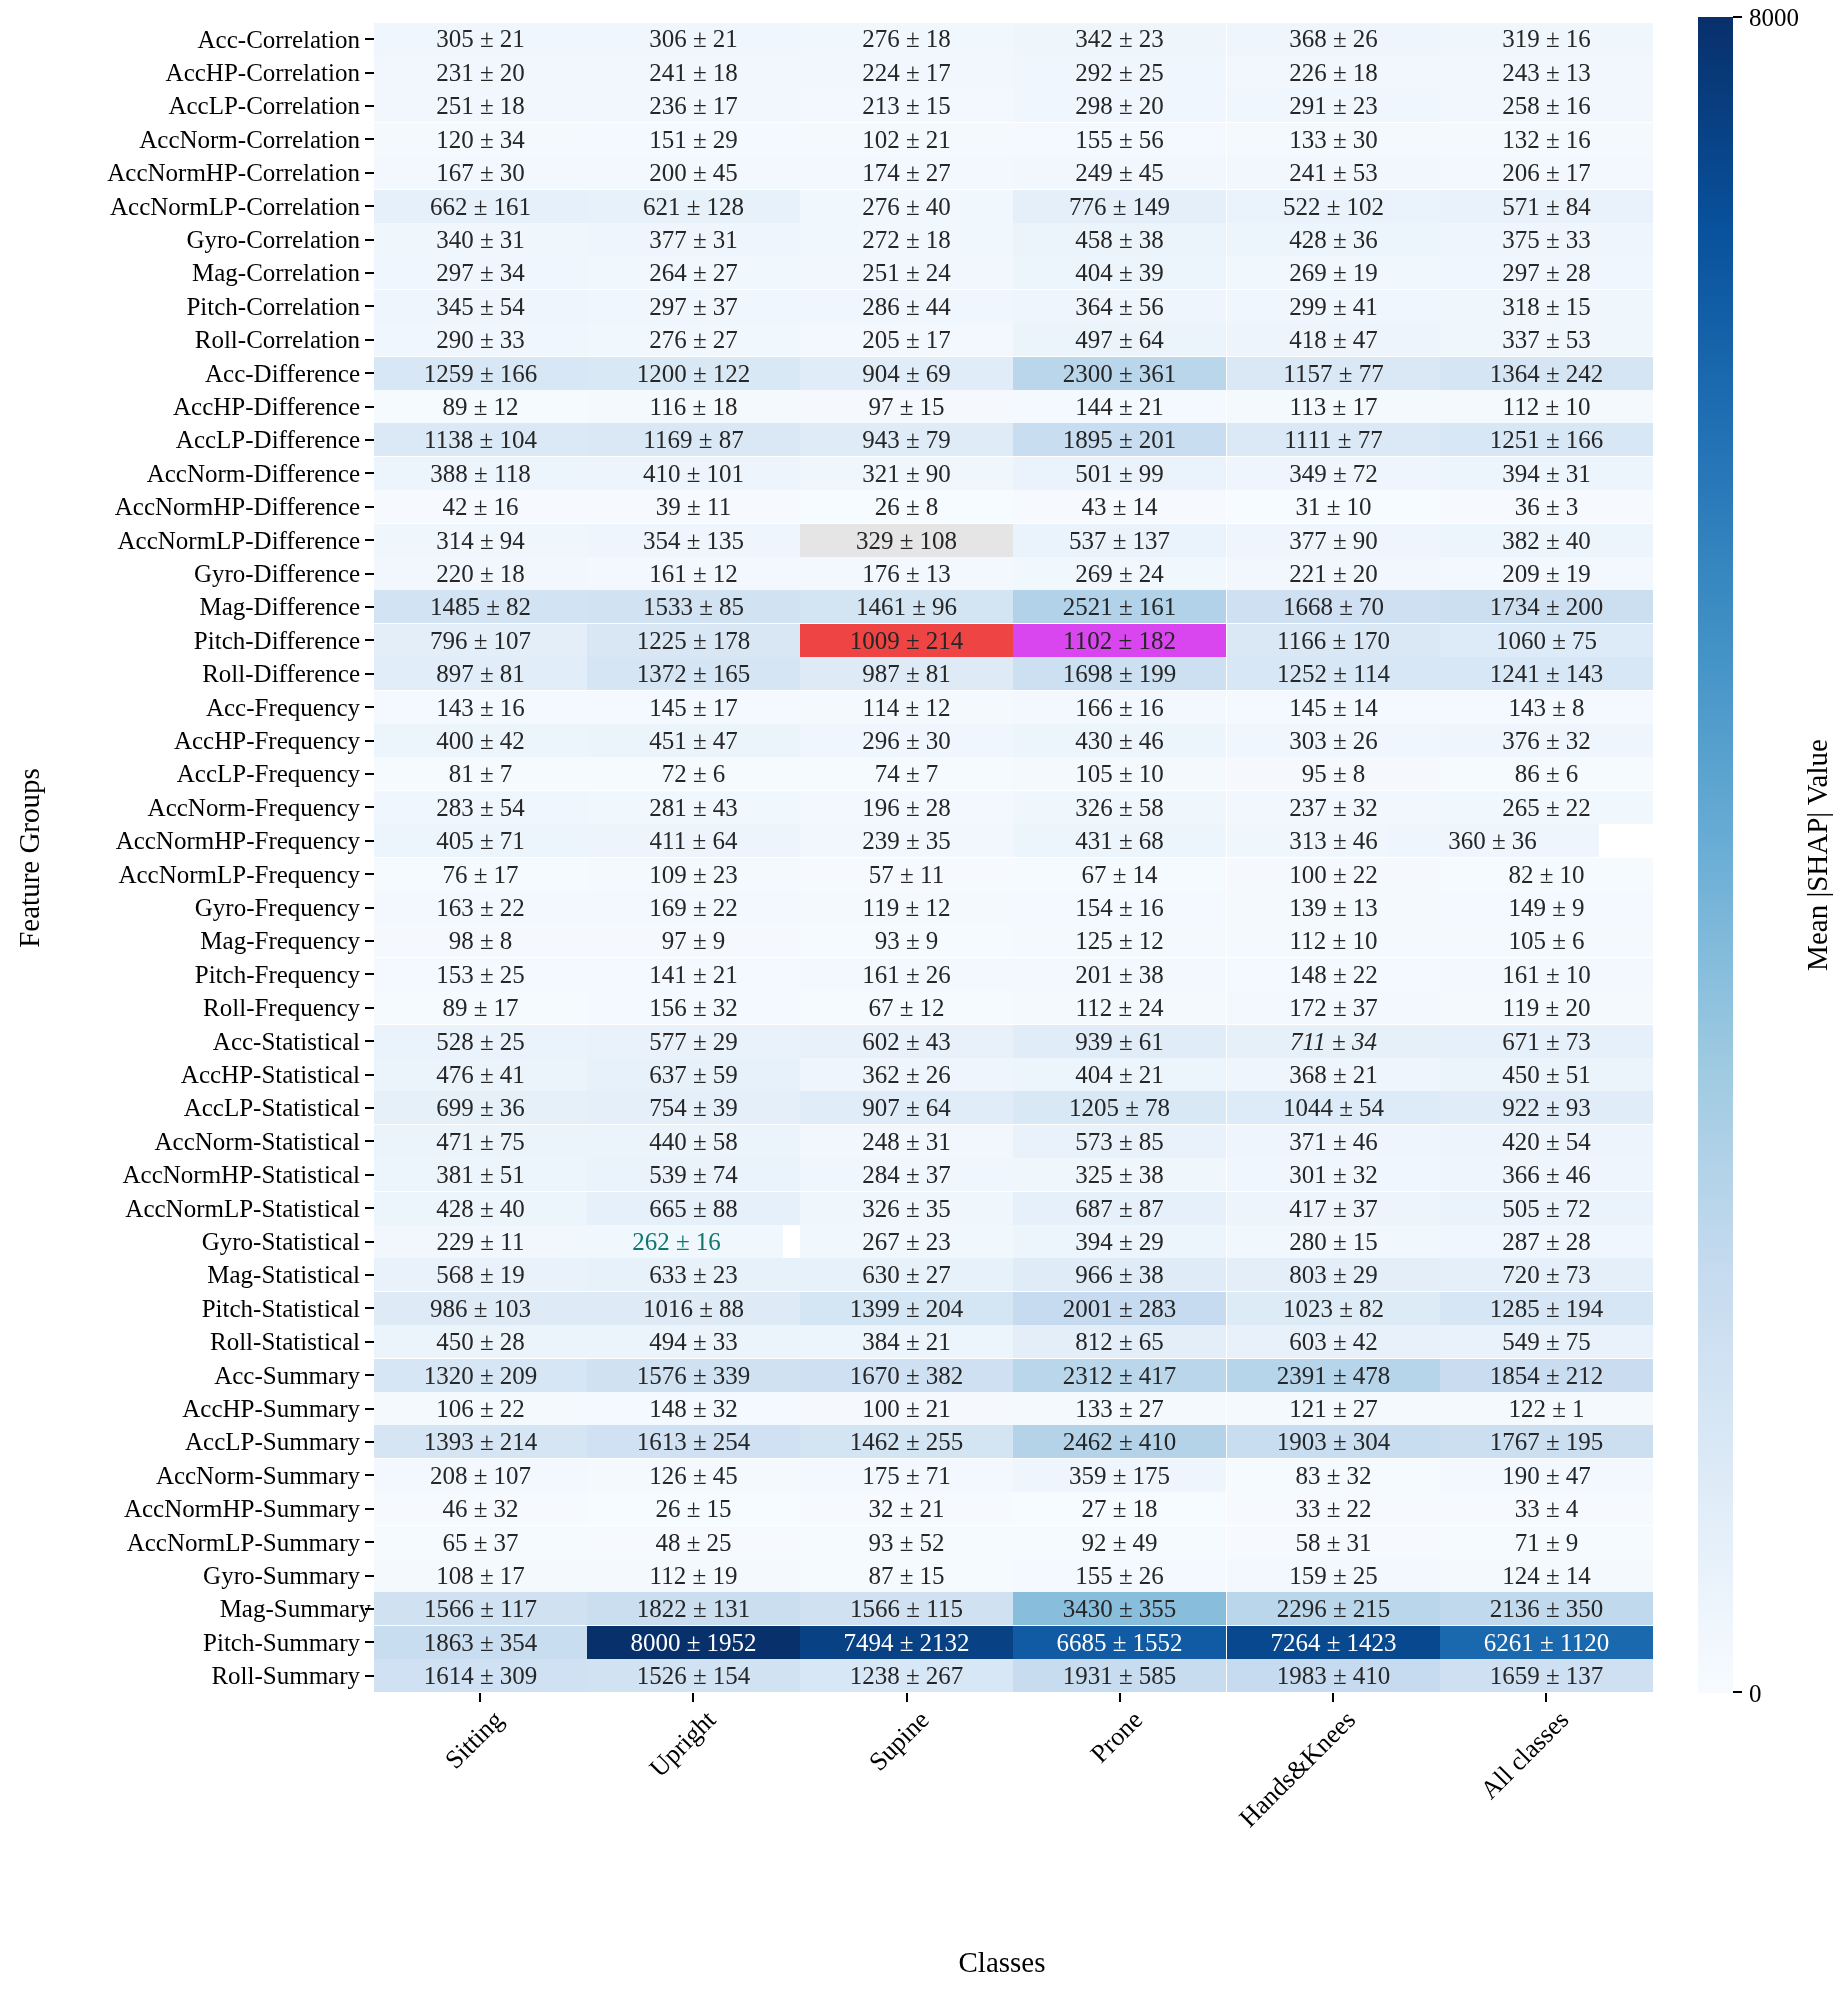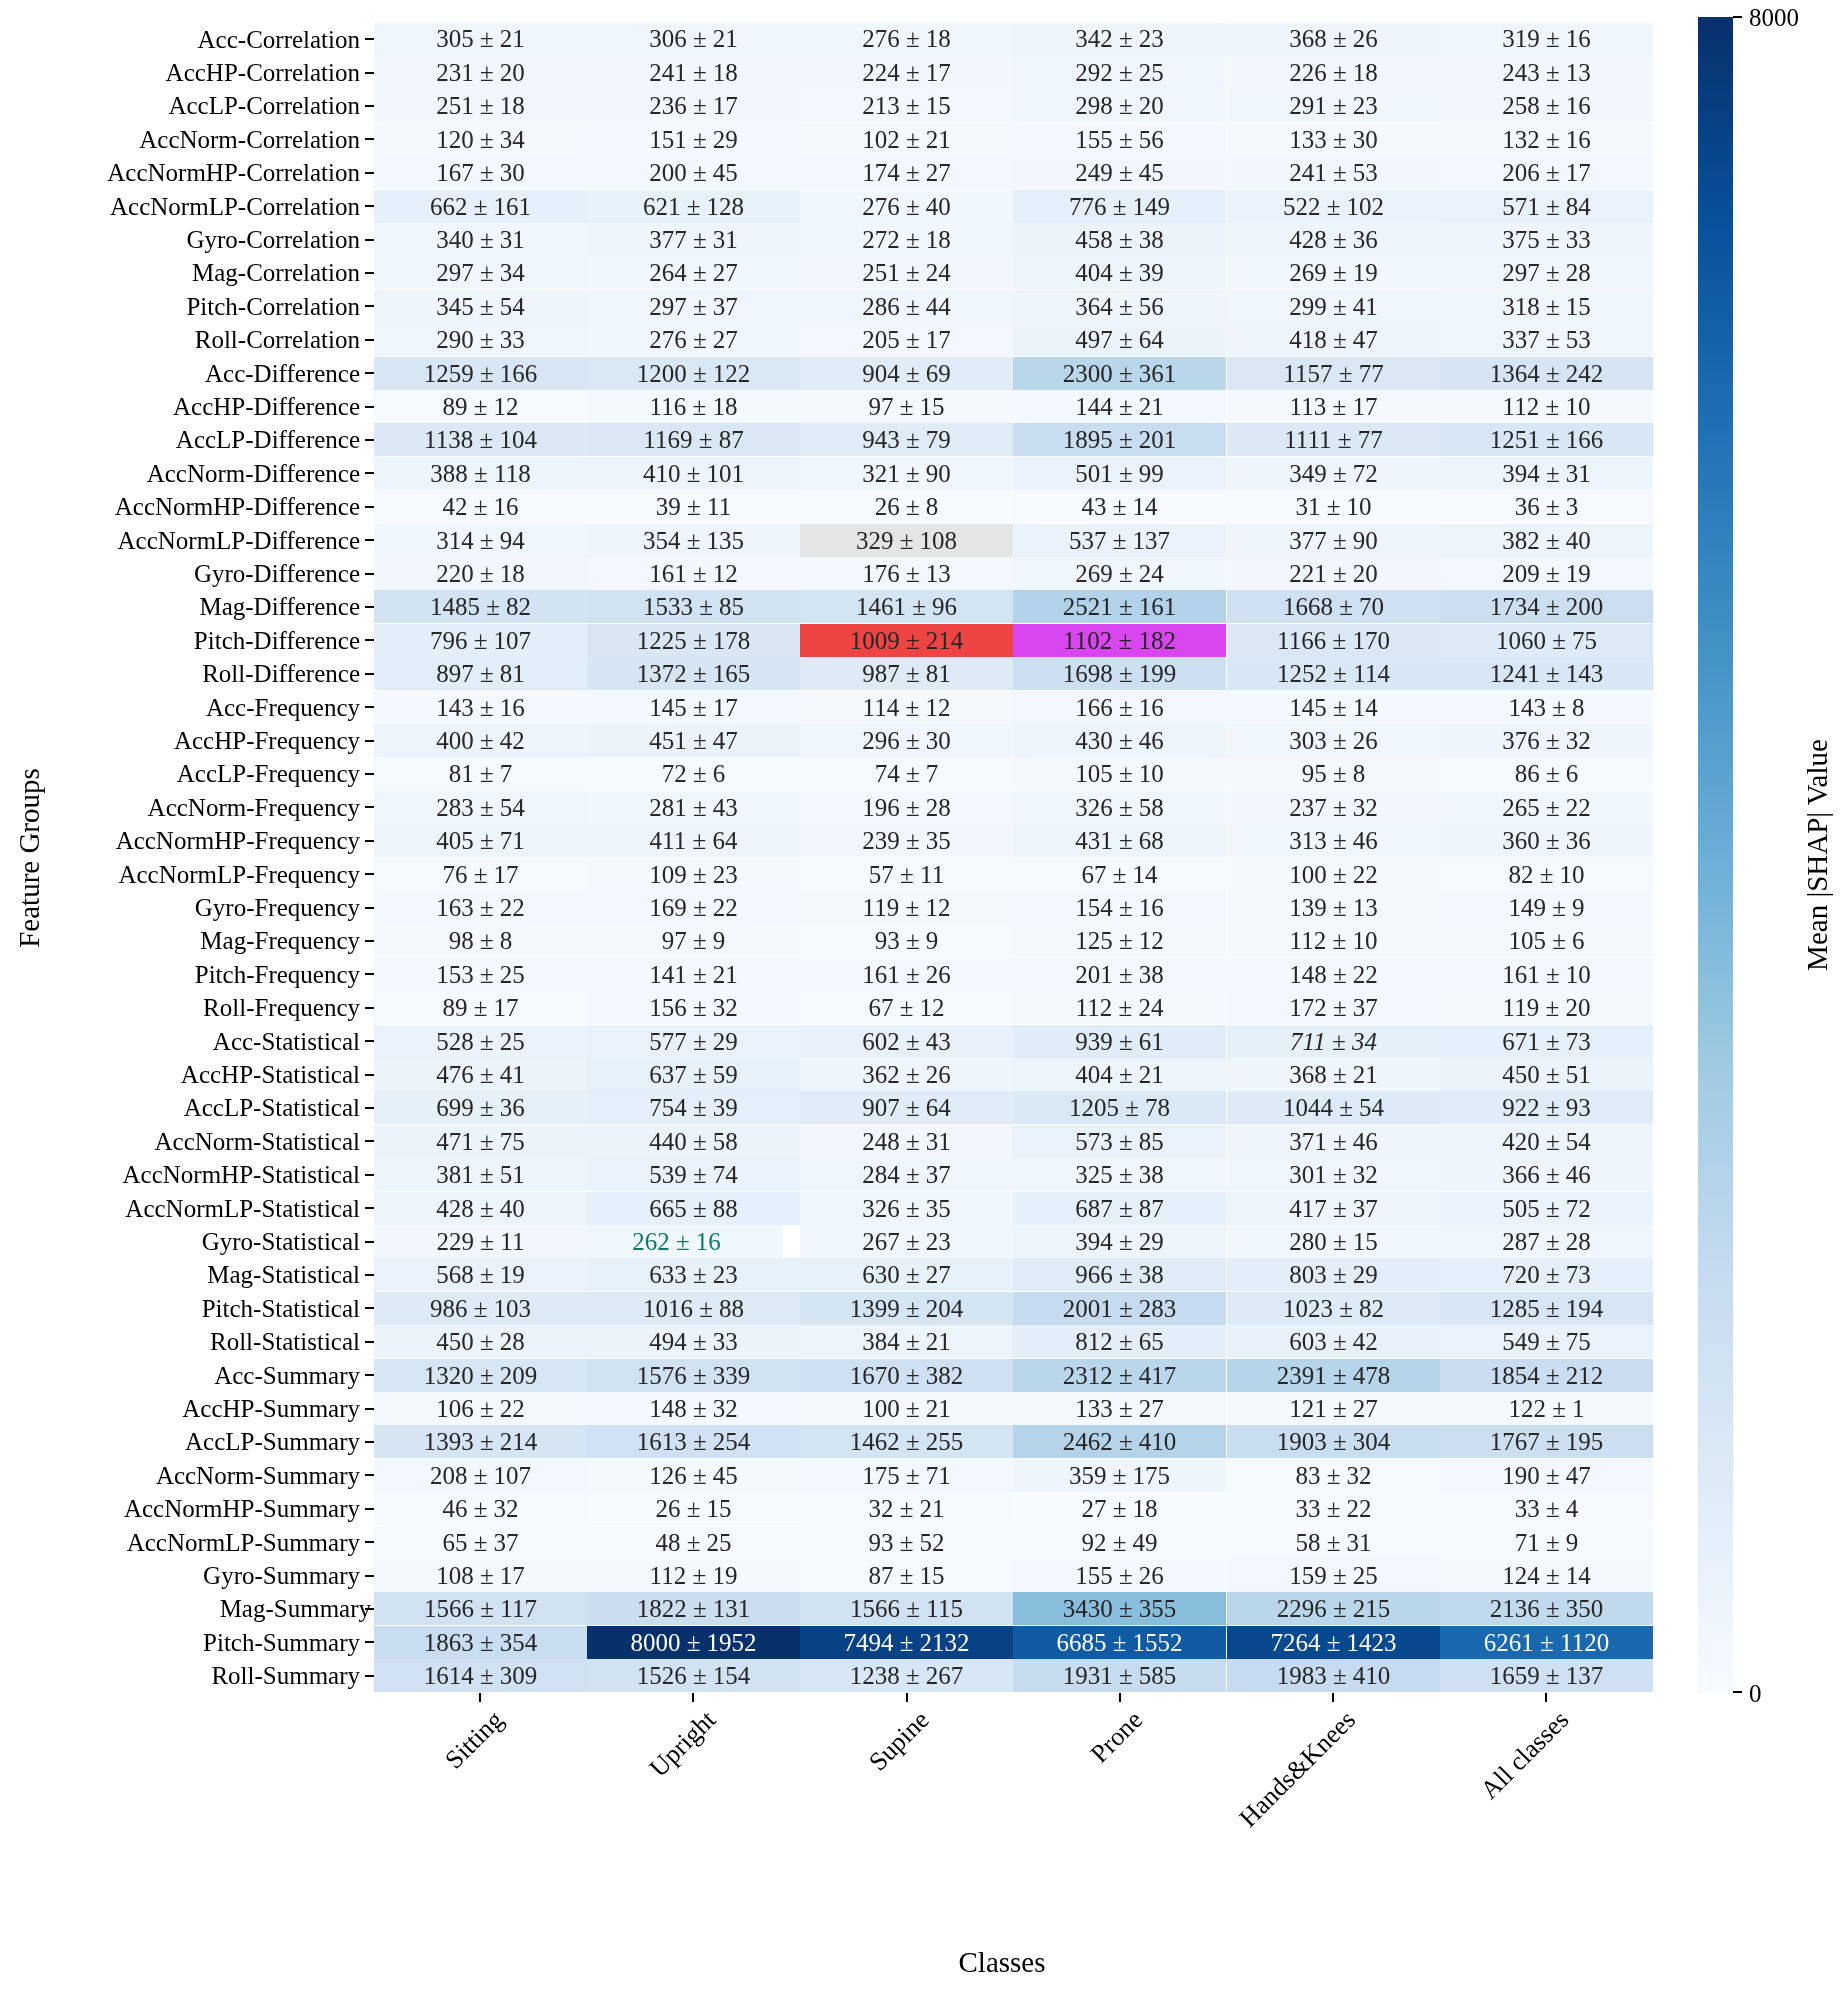--- a/index.html
+++ b/index.html
@@ -235,21 +235,21 @@
       <div class="cell" style="left: 1013px; top: 791px; width: 213px; height: 33px; background: rgb(239, 246, 252); color: rgb(38, 38, 38);">326 ± 58</div>
       <div class="cell" style="left: 1227px; top: 791px; width: 213px; height: 33px; background: rgb(241, 247, 253); color: rgb(38, 38, 38);">237 ± 32</div>
       <div class="cell" style="left: 1440px; top: 791px; width: 213px; height: 33px; background: rgb(240, 247, 253); color: rgb(38, 38, 38);">265 ± 22</div>
       <div class="row-label" style="top: 824px; line-height: 33px;">AccNormHP-Frequency</div>
       <div class="y-tick" style="left: 365px; top: 840px;"></div>
       <div class="cell" style="left: 374px; top: 824px; width: 213px; height: 33px; background: rgb(237, 245, 252); color: rgb(38, 38, 38);">405 ± 71</div>
       <div class="cell" style="left: 587px; top: 824px; width: 213px; height: 33px; background: rgb(237, 244, 252); color: rgb(38, 38, 38);">411 ± 64</div>
       <div class="cell" style="left: 800px; top: 824px; width: 213px; height: 33px; background: rgb(241, 247, 253); color: rgb(38, 38, 38);">239 ± 35</div>
       <div class="cell" style="left: 1013px; top: 824px; width: 213px; height: 33px; background: rgb(236, 244, 252); color: rgb(38, 38, 38);">431 ± 68</div>
       <div class="cell" style="left: 1227px; top: 824px; width: 213px; height: 33px; background: rgb(239, 246, 252); color: rgb(38, 38, 38);">313 ± 46</div>
-      <div class="cell" style="left: 1440px; top: 824px; width: 213px; height: 33px; background: rgb(238, 245, 252); color: rgb(38, 38, 38);">360 ± 36</div>
+      <div class="cell" style="left: 1386px; top: 824px; width: 213px; height: 33px; background: rgb(238, 245, 252); color: rgb(38, 38, 38);">360 ± 36</div>
       <div class="row-label" style="top: 858px; line-height: 33px;">AccNormLP-Frequency</div>
       <div class="y-tick" style="left: 365px; top: 873px;"></div>
       <div class="cell" style="left: 374px; top: 858px; width: 213px; height: 33px; background: rgb(245, 250, 254); color: rgb(38, 38, 38);">76 ± 17</div>
       <div class="cell" style="left: 587px; top: 858px; width: 213px; height: 33px; background: rgb(244, 249, 254); color: rgb(38, 38, 38);">109 ± 23</div>
       <div class="cell" style="left: 800px; top: 858px; width: 213px; height: 33px; background: rgb(246, 250, 255); color: rgb(38, 38, 38);">57 ± 11</div>
       <div class="cell" style="left: 1013px; top: 858px; width: 213px; height: 33px; background: rgb(245, 250, 254); color: rgb(38, 38, 38);">67 ± 14</div>
       <div class="cell" style="left: 1227px; top: 858px; width: 213px; height: 33px; background: rgb(245, 249, 254); color: rgb(38, 38, 38);">100 ± 22</div>
       <div class="cell" style="left: 1440px; top: 858px; width: 213px; height: 33px; background: rgb(245, 250, 254); color: rgb(38, 38, 38);">82 ± 10</div>
       <div class="row-label" style="top: 891px; line-height: 33px;">Gyro-Frequency</div>
       <div class="y-tick" style="left: 365px; top: 907px;"></div>

